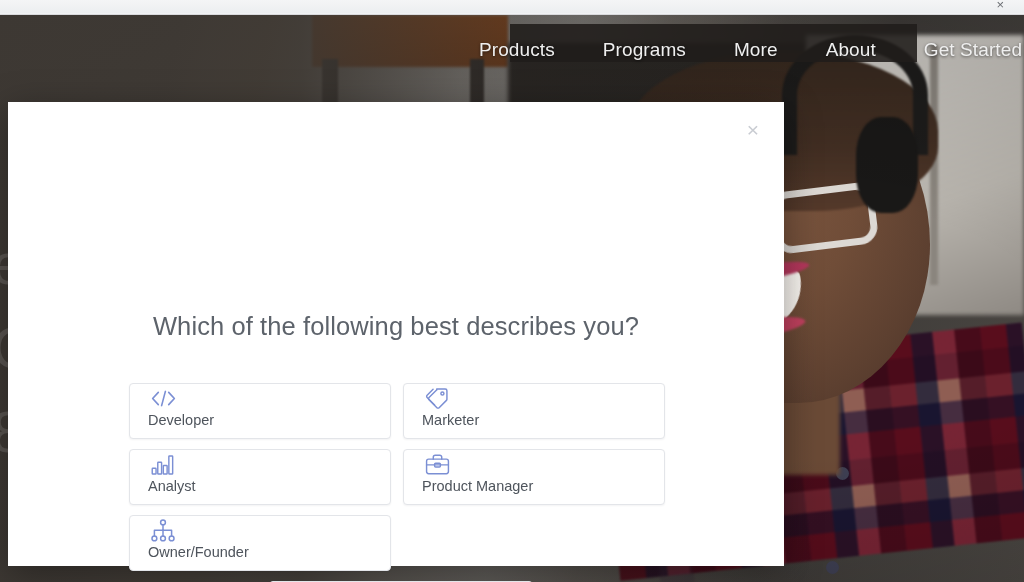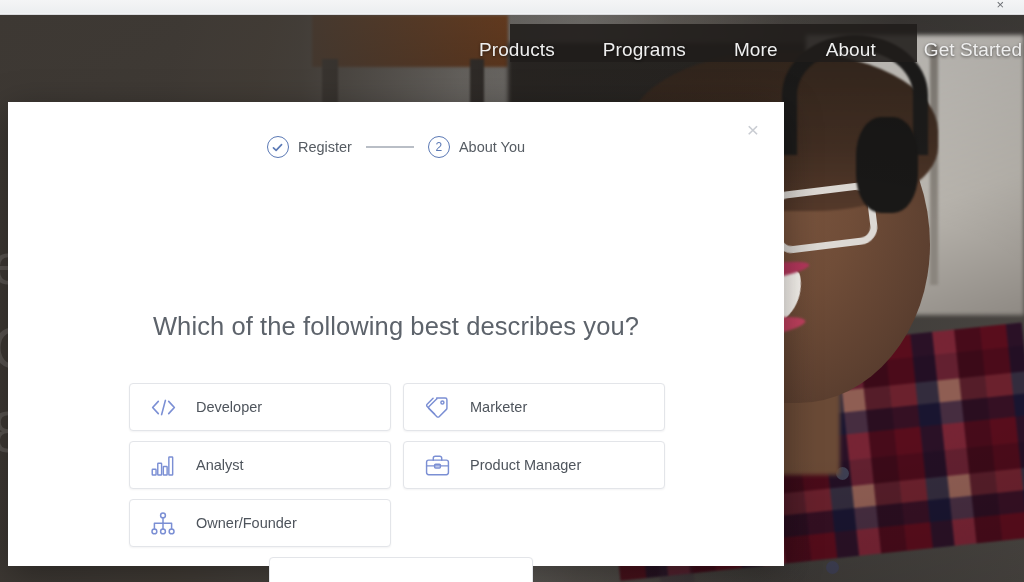--- a/index.html
+++ b/index.html
@@ -415,29 +415,30 @@
   }
   .opt-row {
     display: flex;
     gap: 12px;
     margin-bottom: 10px;
   }
   .opt-row.single { justify-content: center; }
 
   .option {
     width: 262px;
-    height: 48px;
+    height: 56px;
     background: #fff;
     border: 1px solid #e3e5e9;
     border-radius: 4px;
     display: flex;
-    align-items: center;
+    align-items: flex-start;
     padding-left: 18px;
     cursor: pointer;
     box-shadow: 0 1px 2px rgba(20,25,40,0.05);
+    flex-direction: column;
   }
   .opt-icon {
     width: 30px;
     height: 28px;
     flex: none;
     display: flex;
     align-items: center;
     justify-content: center;
     color: #7b8fd4;
     margin-right: 18px;
@@ -503,37 +504,20 @@
       <span class="nav-link">More</span>
       <span class="nav-link">About</span>
       <span class="nav-link cta">Get Started</span>
     </div>
   </div>
 
   <div class="modal-card">
 
     <div class="modal-close">×</div>
 
-    <div class="stepper">
-      <div class="step">
-        <span class="step-circle">
-          <svg width="13" height="13" viewBox="0 0 16 16" fill="none" stroke="#5b79b5" stroke-width="2" stroke-linecap="round" stroke-linejoin="round">
-            <path d="M3 8.5 L6.3 11.6 L13 4.4"></path>
-          </svg>
-        </span>
-        <span class="step-label">Register</span>
-      </div>
-
-      <div class="step-line"></div>
-
-      <div class="step">
-        <span class="step-circle">2</span>
-        <span class="step-label">About You</span>
-      </div>
-    </div>
 
     <div class="modal-heading">Which of the following best describes you?</div>
 
     <div class="options">
 
       <div class="opt-row">
         <div class="option">
           <span class="opt-icon">
             <svg width="25" height="17" viewBox="0 0 26 18" fill="none" stroke="#7b8fd4" stroke-width="1.7" stroke-linecap="round" stroke-linejoin="round">
               <path d="M7.5 2.5 L1.5 9 L7.5 15.5"></path>

